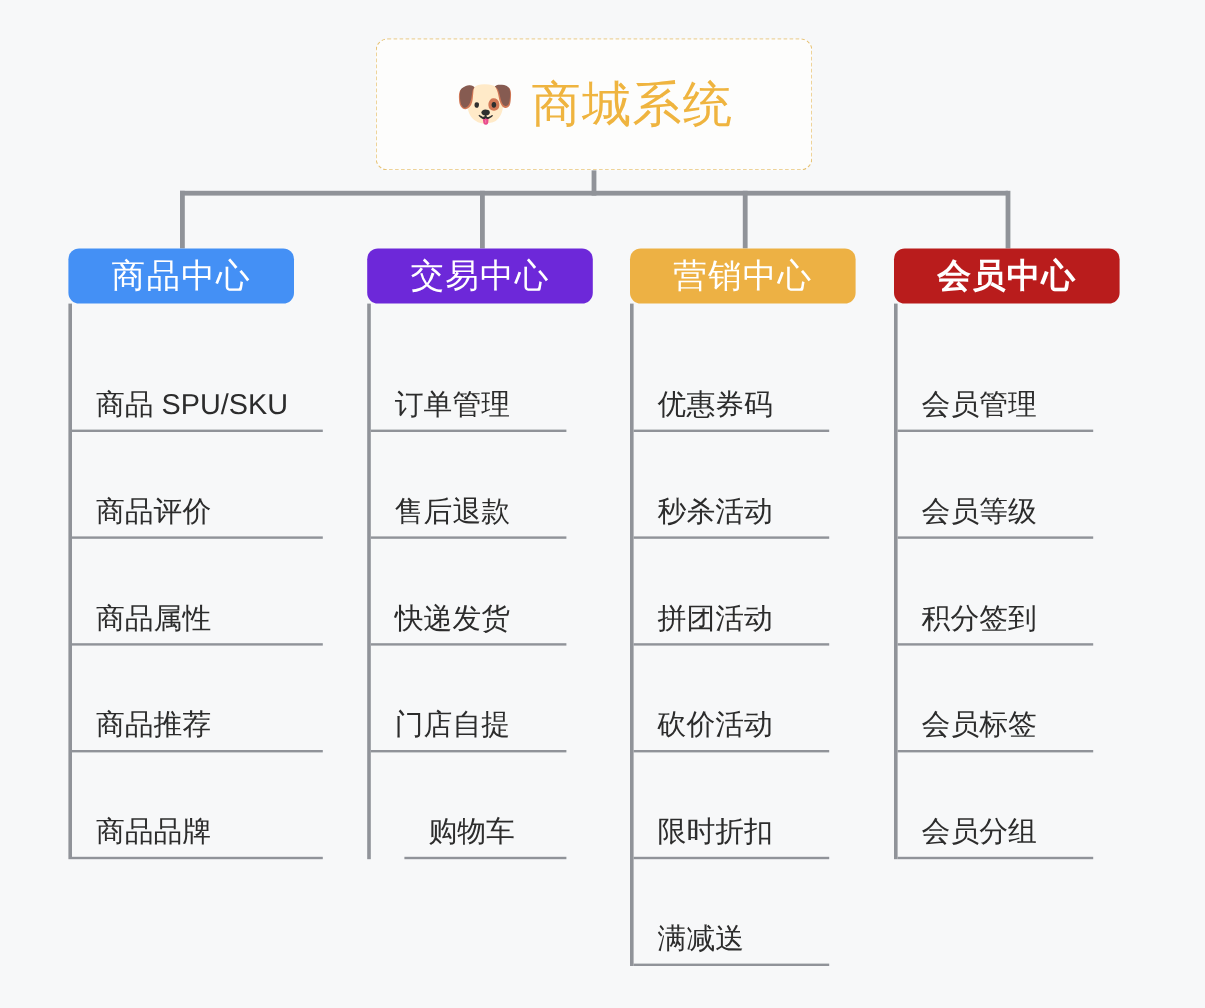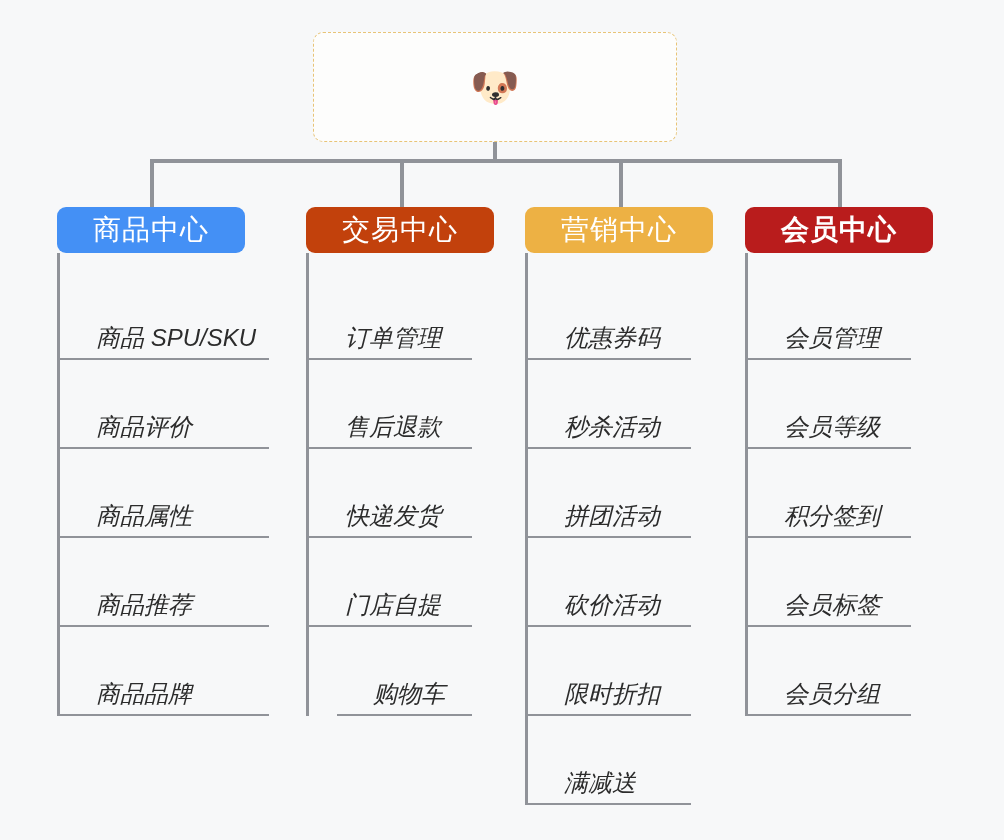--- a/index.html
+++ b/index.html
@@ -97,37 +97,37 @@
     padding-top: 18px;
     border-left: 3px solid #909399;
     box-sizing: border-box;
   }
   .leaf-item {
     box-sizing: border-box;
     height: 89px;
     display: flex;
     align-items: flex-end;
     border-bottom: 2px solid #909399;
-    padding: 0 0 6px 36px;
-    font-style: italic;
+    padding: 0 0 6px 20px;
   }
   .leaf-label {
     font-size: 24px;
     color: #2c2c2c;
     white-space: nowrap;
     line-height: 1.15;
   }
 </style>
 </head>
 <body>
 
 <div id="mindmap">
 
   <div class="root-node">
     <span class="root-emoji">🐶</span>
+    <span class="root-title">商城系统</span>
   </div>
 
   <div class="conn conn-stem"></div>
   <div class="conn conn-bar"></div>
   <div id="drops">
       <div class="conn conn-drop" style="left: 150px; background: rgb(144, 147, 153);"></div>
       <div class="conn conn-drop" style="left: 400px; background: rgb(144, 147, 153);"></div>
       <div class="conn conn-drop" style="left: 619px; background: rgb(144, 147, 153);"></div>
       <div class="conn conn-drop" style="left: 838px; background: rgb(144, 147, 153);"></div>
     </div>
@@ -149,21 +149,21 @@
           </div>
           <div class="leaf-item" style="border-bottom-color: rgb(144, 147, 153);">
             <span class="leaf-label">商品推荐</span>
           </div>
           <div class="leaf-item" style="border-bottom-color: rgb(144, 147, 153);">
             <span class="leaf-label">商品品牌</span>
           </div>
         </div>
       </div>
       <div class="branch" style="left: 306px; width: 188px;">
-        <div class="branch-header" style="background: #c2410c; width: 188px;">
+        <div class="branch-header" style="background: #6d28d9; width: 188px;">
           <span>交易中心</span>
         </div>
         <div class="leaf-stack" style="width: 166px; border-left-color: rgb(144, 147, 153);">
           <div class="leaf-item" style="border-bottom-color: rgb(144, 147, 153);">
             <span class="leaf-label">订单管理</span>
           </div>
           <div class="leaf-item" style="border-bottom-color: rgb(144, 147, 153);">
             <span class="leaf-label">售后退款</span>
           </div>
           <div class="leaf-item" style="border-bottom-color: rgb(144, 147, 153);">

